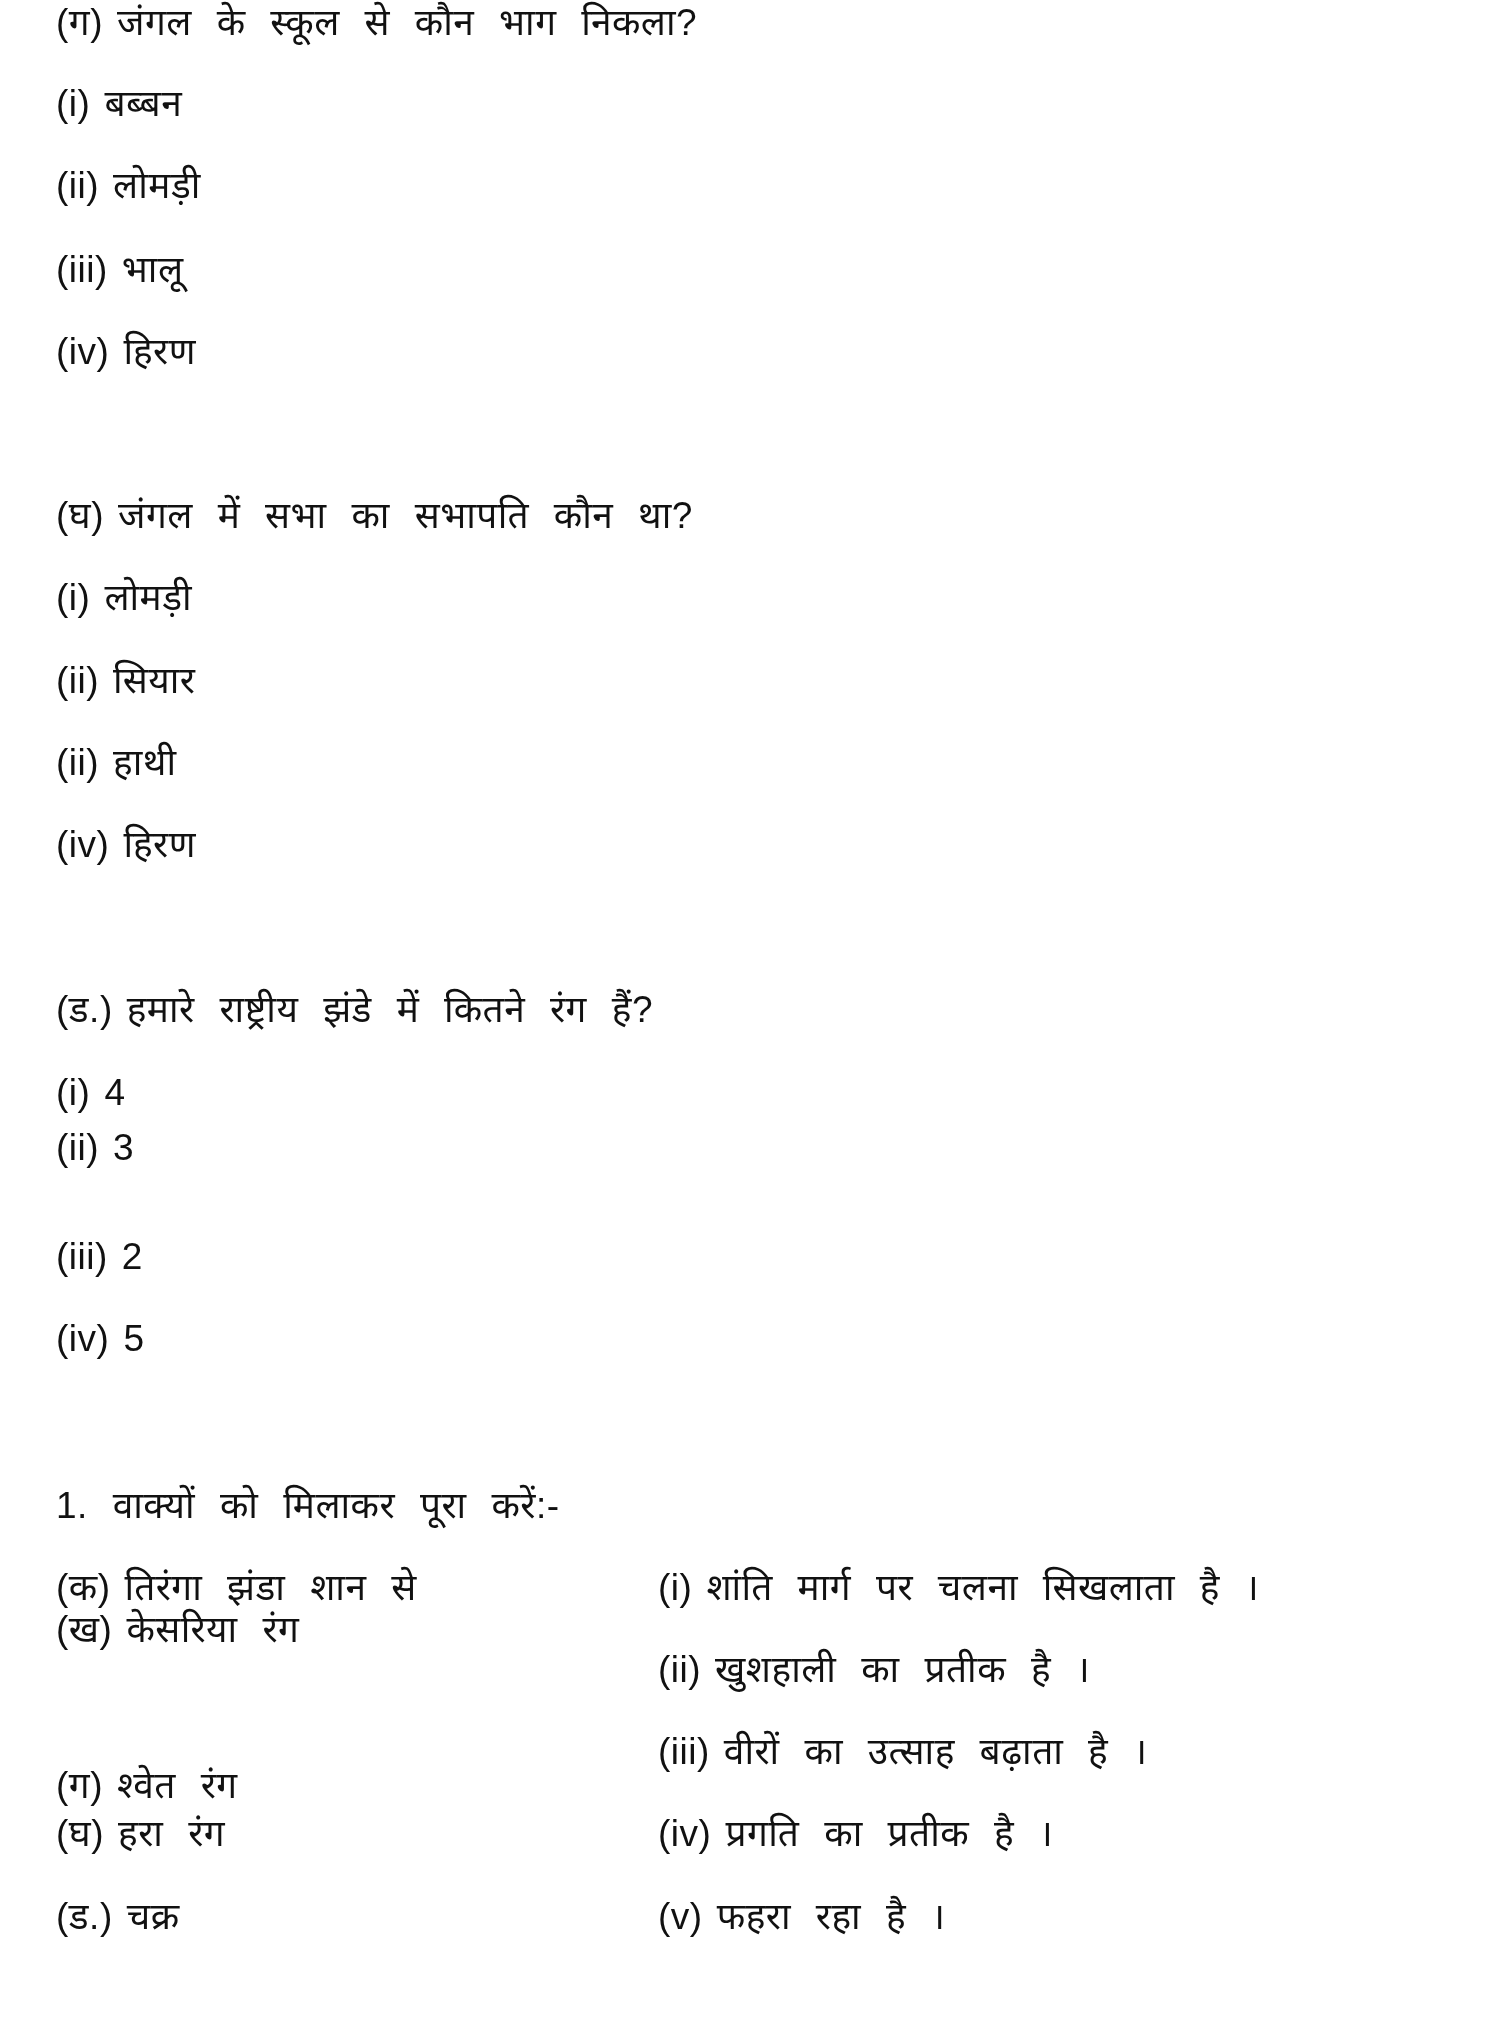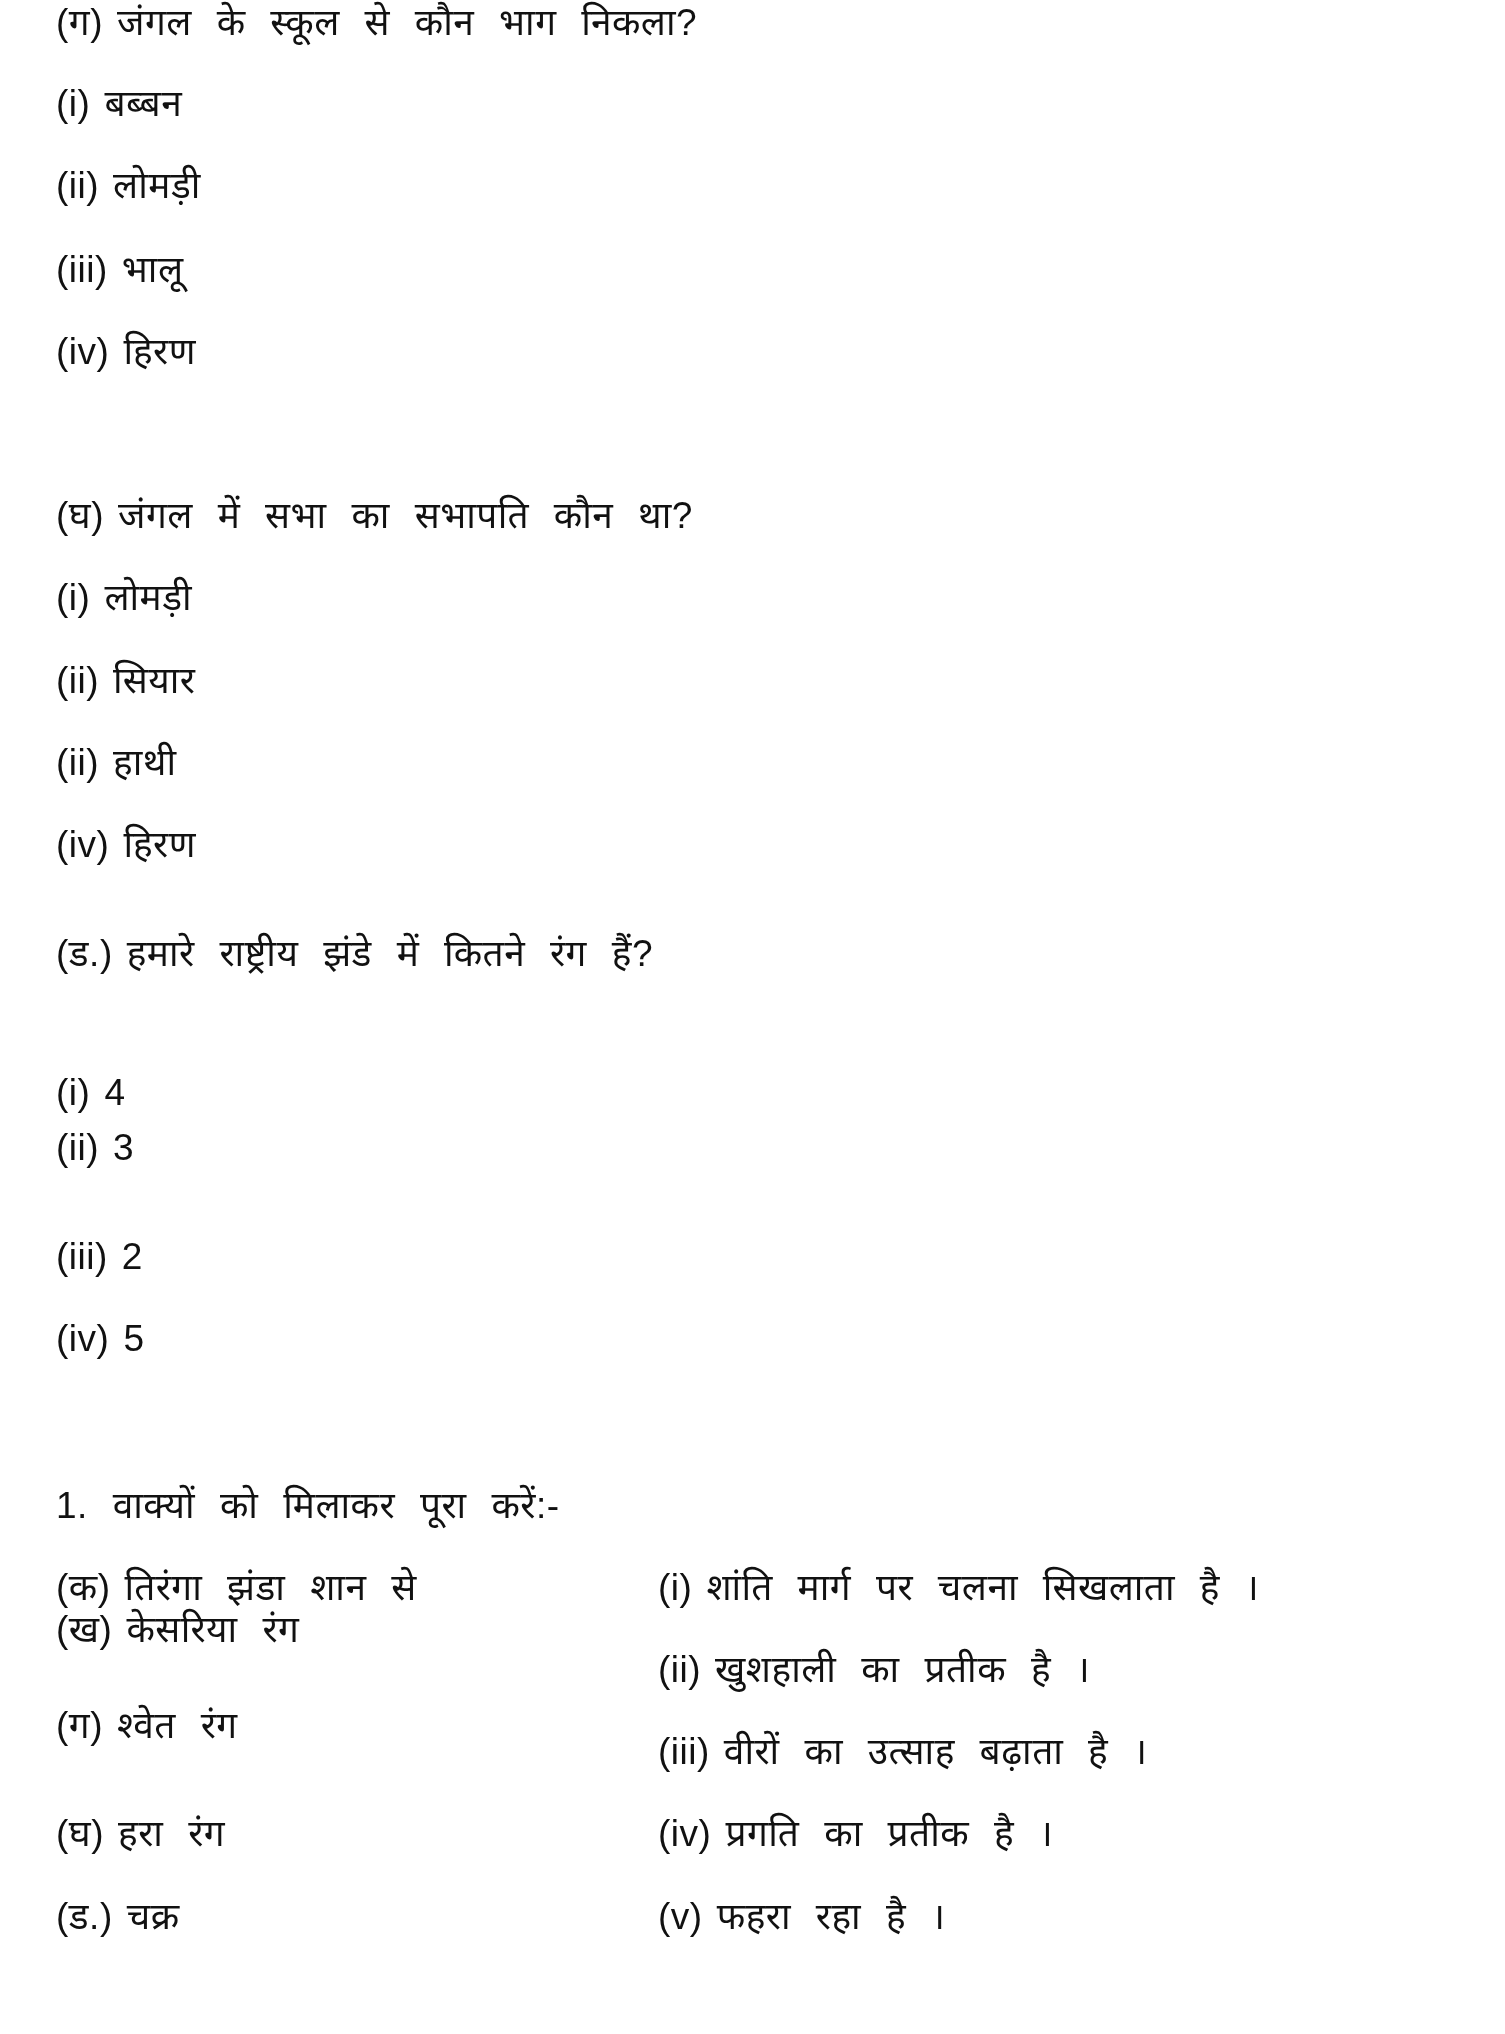--- a/index.html
+++ b/index.html
@@ -60,21 +60,21 @@
 <div class="line" style="top:651px">
   <span class="marker">(ii)</span><span>सियार</span>
 </div>
 <div class="line" style="top:733px">
   <span class="marker">(ii)</span><span>हाथी</span>
 </div>
 <div class="line" style="top:815px">
   <span class="marker">(iv)</span><span>हिरण</span>
 </div>
 
-<div class="line" style="top:924px">
+<div class="line" style="top:980px">
   <span class="marker">(ड.)</span><span>हमारे राष्ट्रीय झंडे में कितने रंग हैं?</span>
 </div>
 <div class="line" style="top:1063px">
   <span class="marker">(i)</span><span>4</span>
 </div>
 <div class="line" style="top:1118px">
   <span class="marker">(ii)</span><span>3</span>
 </div>
 <div class="line" style="top:1227px">
   <span class="marker">(iii)</span><span>2</span>
@@ -92,21 +92,21 @@
   <span class="marker">(i)</span><span>शांति मार्ग पर चलना सिखलाता है ।</span>
 </div>
 
 <div class="line" style="top:1600px">
   <span class="marker">(ख)</span><span>केसरिया रंग</span>
 </div>
 <div class="line right" style="top:1640px">
   <span class="marker">(ii)</span><span>खुशहाली का प्रतीक है ।</span>
 </div>
 
-<div class="line" style="top:1696px">
+<div class="line" style="top:1756px">
   <span class="marker">(ग)</span><span>श्वेत रंग</span>
 </div>
 <div class="line right" style="top:1722px">
   <span class="marker">(iii)</span><span>वीरों का उत्साह बढ़ाता है ।</span>
 </div>
 
 <div class="line" style="top:1804px">
   <span class="marker">(घ)</span><span>हरा रंग</span>
 </div>
 <div class="line right" style="top:1804px">

